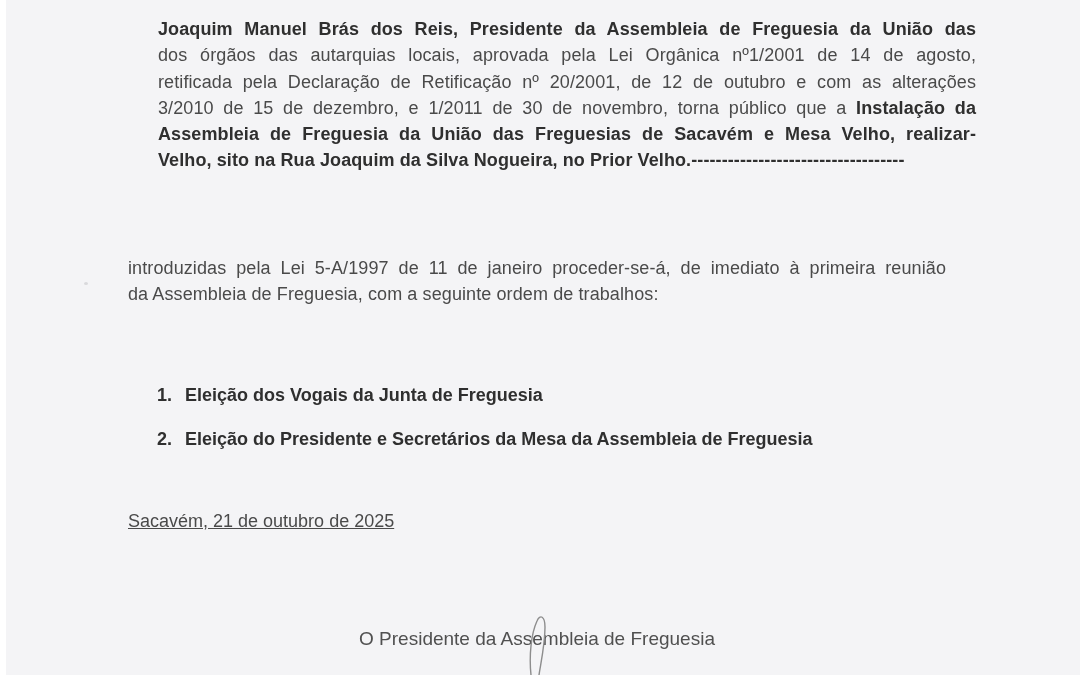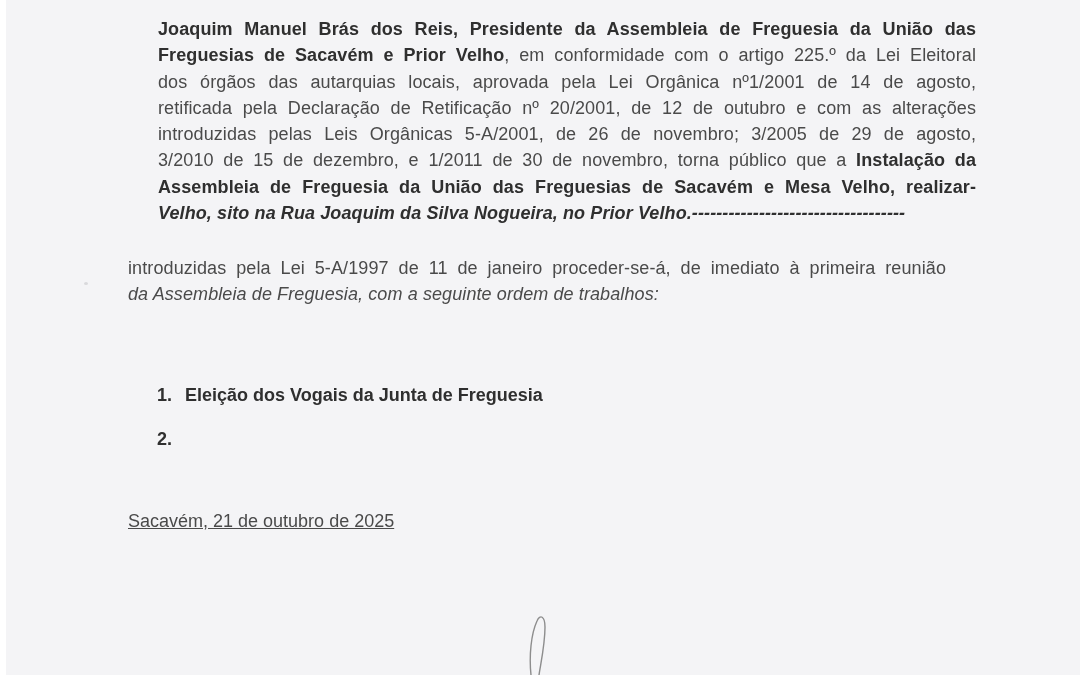--- a/index.html
+++ b/index.html
@@ -31,21 +31,21 @@
   }
   .para{
     position:absolute;left:0;width:100%;
     font-size:18px;line-height:26.3px;
     letter-spacing:0.1px;
   }
   .p1{top:16px;margin-left:30px;}
   .p2{top:255px;}
   .line{width:100%;}
   .line.just{text-align:justify;text-align-last:justify;-moz-text-align-last:justify;}
-  .line.left{text-align:left;text-align-last:left;font-style:italic;}
+  .line.left{text-align:left;text-align-last:left;}
   .b{font-weight:700;color:var(--text-bold);}
   .agenda{
     position:absolute;top:382px;left:29px;right:0;
     font-size:18px;line-height:26px;
   }
   .agenda-item{
     display:flex;margin-bottom:18px;
     font-weight:700;color:var(--text-bold);
   }
   .agenda-item .num{width:20px;flex:0 0 auto;}
@@ -67,45 +67,45 @@
 <body>
 
 <div class="page">
   <div class="edge-strip"></div>
   <div class="scan-speck"></div>
 
   <div class="content">
 
     <div class="para p1">
         <div class="line just"><span class="b">Joaquim Manuel Brás dos Reis, Presidente da Assembleia de Freguesia da União das</span></div>
-        <div class="line just"><span class="b">Freguesias de Sacavém e Prior Velho</span><span>, em conformidade com o artigo 225.º da Lei Eleitoral</span></div>
         <div class="line just"><span>dos órgãos das autarquias locais, aprovada pela Lei Orgânica nº1/2001 de 14 de agosto,</span></div>
         <div class="line just"><span>retificada pela Declaração de Retificação nº 20/2001, de 12 de outubro e com as alterações</span></div>
-        <div class="line just"><span>introduzidas pelas Leis Orgânicas 5-A/2001, de 26 de novembro; 3/2005 de 29 de agosto,</span></div>
         <div class="line just"><span>3/2010 de 15 de dezembro, e 1/2011 de 30 de novembro, torna público que a </span><span class="b">Instalação da</span></div>
         <div class="line just"><span class="b">Assembleia de Freguesia da União das Freguesias de Sacavém e Mesa Velho, realizar-</span></div>
         <div class="line left"><span class="b">Velho, sito na Rua Joaquim da Silva Nogueira, no Prior Velho.-----------------------------------</span></div>
       </div>
 
     <div class="para p2">
         <div class="line just"><span>introduzidas pela Lei 5-A/1997 de 11 de janeiro proceder-se-á, de imediato à primeira reunião</span></div>
         <div class="line left"><span>da Assembleia de Freguesia, com a seguinte ordem de trabalhos:</span></div>
       </div>
 
     <div class="agenda">
         <div class="agenda-item">
           <span class="num">1.</span>
           <span class="txt">Eleição dos Vogais da Junta de Freguesia</span>
         </div>
         <div class="agenda-item">
           <span class="num">2.</span>
+          <span class="txt">Eleição do Presidente e Secretários da Mesa da Assembleia de Freguesia</span>
         </div>
       </div>
 
     <div class="dateline">Sacavém, 21 de outubro de 2025</div>
 
+    <div class="sig-caption">O Presidente da Assembleia de Freguesia</div>
 
     <svg class="sig" width="50" height="67" viewBox="0 0 50 67" aria-hidden="true">
       <path d="M13,67 C11,48 13,26 19,13 C22,6 27,8 27,19 C27,36 23,54 21,67" fill="none" stroke="var(--signature-ink)" stroke-width="1.4" stroke-linecap="round"></path>
     </svg>
 
   </div>
 </div>
 
 </body></html>

